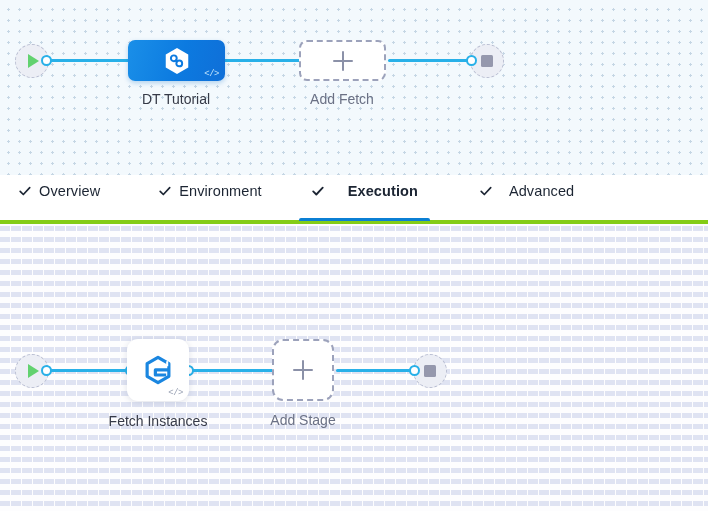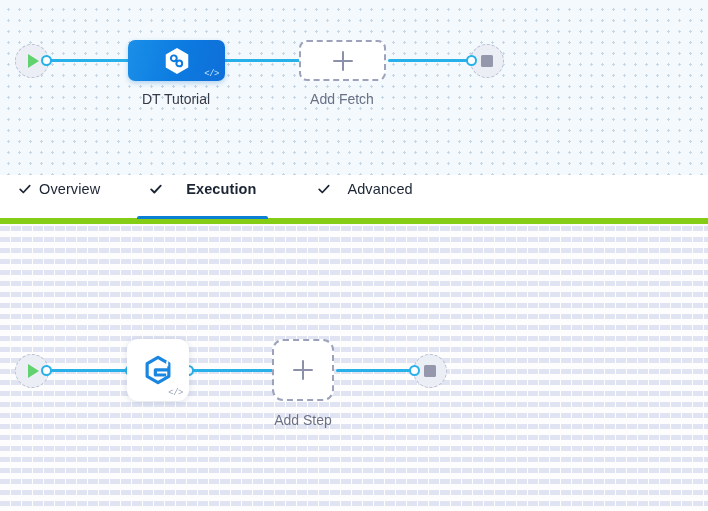--- a/index.html
+++ b/index.html
@@ -29,21 +29,21 @@
     background-position: 3px 4px;
     overflow: hidden;
   }
 
   
   .tabbar {
     position: absolute;
     left: 0; top: 175px;
     width: 708px; height: 49px;
     background: #ffffff;
-    border-bottom: 6px solid #84cc16;
+    border-bottom: 4px solid #84cc16;
     display: flex;
     align-items: flex-end;
   }
   .tab {
     position: relative;
     height: 48px;
     display: flex;
     align-items: center;
     gap: 7px;
     padding: 0 0 11px 0;
@@ -261,20 +261,27 @@
 
     <div class="tab" style="margin-left:18px;">
       <svg class="check" viewBox="0 0 16 16">
         <path d="M2.5 8.4 L6.1 12 L13.4 4.2" fill="none" stroke="#1c2533" stroke-width="1.9" stroke-linecap="round" stroke-linejoin="round"></path>
       </svg>
       <span class="tab-label">Overview</span>
 
     </div>
 
 
+    <div class="tab" style="margin-left:58px;">
+      <svg class="check" viewBox="0 0 16 16">
+        <path d="M2.5 8.4 L6.1 12 L13.4 4.2" fill="none" stroke="#1c2533" stroke-width="1.9" stroke-linecap="round" stroke-linejoin="round"></path>
+      </svg>
+      <span class="tab-label">Environment</span>
+
+    </div>
 
     <div class="tab active" style="margin-left:37px; padding-left:12px; padding-right:12px;">
       <svg class="check" viewBox="0 0 16 16">
         <path d="M2.5 8.4 L6.1 12 L13.4 4.2" fill="none" stroke="#1c2533" stroke-width="2.1" stroke-linecap="round" stroke-linejoin="round"></path>
       </svg>
       <span class="tab-label">Execution</span>
       <span class="underline"></span>
     </div>
 
     <div class="tab" style="margin-left:49px;gap:16px;">
@@ -300,25 +307,26 @@
     <div class="step-node" style="left:127px; top:115px;">
       <svg width="30" height="30" viewBox="0 0 32 32">
         <path d="M16 2.6 L27.6 9.3 L27.6 22.7 L16 29.4 L4.4 22.7 L4.4 9.3 Z" fill="none" stroke="#1a86e0" stroke-width="3.4" stroke-linejoin="round"></path>
         <path d="M25.5 15.9 L13.2 15.9 L13.2 21.3 L23.0 21.3" fill="none" stroke="#1a86e0" stroke-width="3.4" stroke-linecap="square" stroke-linejoin="round"></path>
         <path d="M22.0 11.0 L25.8 11.0 L25.8 7.4" fill="none" stroke="#ffffff" stroke-width="2.2" stroke-linecap="round"></path>
       </svg>
       <span class="code-badge">&lt;/&gt;</span>
     </div>
     <div class="port" style="left:125px; top:141px;"></div>
     <div class="port" style="left:183px; top:141px;"></div>
+    <div class="node-caption" style="left:88px; top:189px; width:140px;">Fetch Instances</div>
 
     <div class="add-box add-step-box" style="left:272px; top:115px;">
       <span class="plus"></span>
     </div>
-    <div class="node-caption muted" style="left:233px; top:188px; width:140px;">Add Step</div>
+    <div class="node-caption muted" style="left:233px; top:188px; width:140px;">Add Stage</div>
 
     <div class="port" style="left:409px; top:141px;"></div>
     <div class="terminal" style="left:413px; top:130px;">
       <span class="stop-sq"></span>
     </div>
   </div>
 
 </div>
 
 </body></html>

